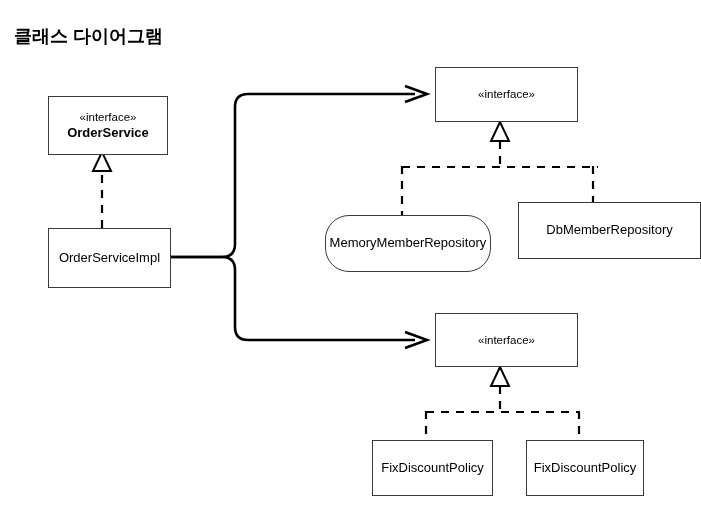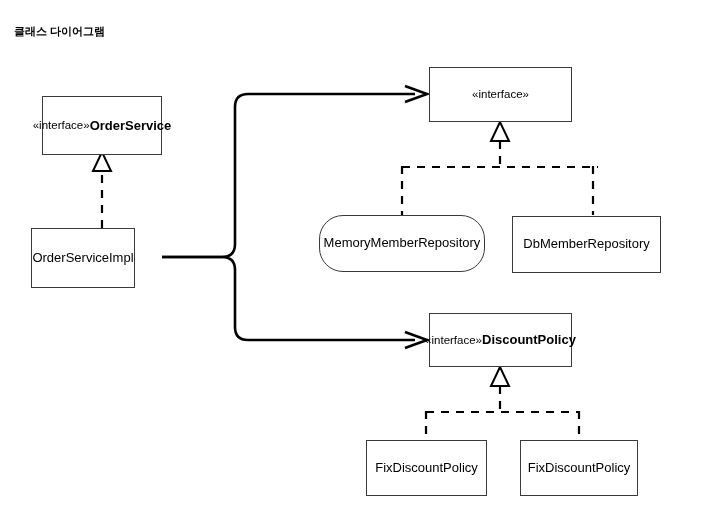--- a/index.html
+++ b/index.html
@@ -12,43 +12,44 @@
     height: 527px;
     position: relative;
     overflow: hidden;
     font-family: "Liberation Sans", "DejaVu Sans", sans-serif;
     color: #000000;
   }
   #diagram-title {
     position: absolute;
     left: 14px;
     top: 24px;
-    font-size: 11px;
+    font-size: 18px;
     font-weight: bold;
     letter-spacing: 0px;
     white-space: nowrap;
   }
   #canvas {
     position: absolute;
     left: 0;
     top: 0;
     width: 701px;
     height: 527px;
   }
   .uml-box {
     position: absolute;
     box-sizing: border-box;
     background: #ffffff;
     border: 1.6px solid #3a3a3a;
     display: flex;
-    flex-direction: row;
+    flex-direction: column;
     align-items: center;
     justify-content: center;
     text-align: center;
     line-height: 1.25;
+    margin-left: 6px;
   }
   .stereotype {
     font-size: 11.5px;
     font-weight: normal;
     color: #000000;
     display: block;
   }
   .cls-name-bold {
     font-size: 13px;
     font-weight: bold;
@@ -100,39 +101,38 @@
     <line x1="426" y1="411" x2="426" y2="440" stroke="#000" stroke-width="2.2" stroke-dasharray="8,7"></line>
     <line x1="579" y1="411" x2="579" y2="440" stroke="#000" stroke-width="2.2" stroke-dasharray="8,7"></line>
   </g>
 </svg>
 
 <div class="uml-box" style="left:42px; top:96px; width:120px; height:59px;">
   <span class="stereotype">«interface»</span>
   <span class="cls-name-bold">OrderService</span>
 </div>
 
-<div class="uml-box" style="left:31px; top:228px; width:104px; height:60px;">
+<div class="uml-box" style="left:42px; top:228px; width:123px; height:60px;">
   <span class="cls-name">OrderServiceImpl</span>
 </div>
 
 <div class="uml-box" style="left:429px; top:67px; width:143px; height:55px;">
   <span class="stereotype">«interface»</span>
 </div>
 
 <div class="uml-box" style="left:319px; top:215px; width:166px; height:57px;border-radius:24px;">
   <span class="cls-name">MemoryMemberRepository</span>
 </div>
 
-<div class="uml-box" style="left:512px; top:216px; width:149px; height:57px;">
+<div class="uml-box" style="left:512px; top:202px; width:183px; height:57px;">
   <span class="cls-name">DbMemberRepository</span>
 </div>
 
 <div class="uml-box" style="left:429px; top:313px; width:143px; height:54px;">
   <span class="stereotype">«interface»</span>
-  <span class="cls-name-bold">DiscountPolicy</span>
 </div>
 
 <div class="uml-box" style="left:366px; top:440px; width:121px; height:56px;text-align:right;">
   <span class="cls-name">FixDiscountPolicy</span>
 </div>
 
 <div class="uml-box" style="left:520px; top:440px; width:118px; height:56px;">
   <span class="cls-name">FixDiscountPolicy</span>
 </div>
 

